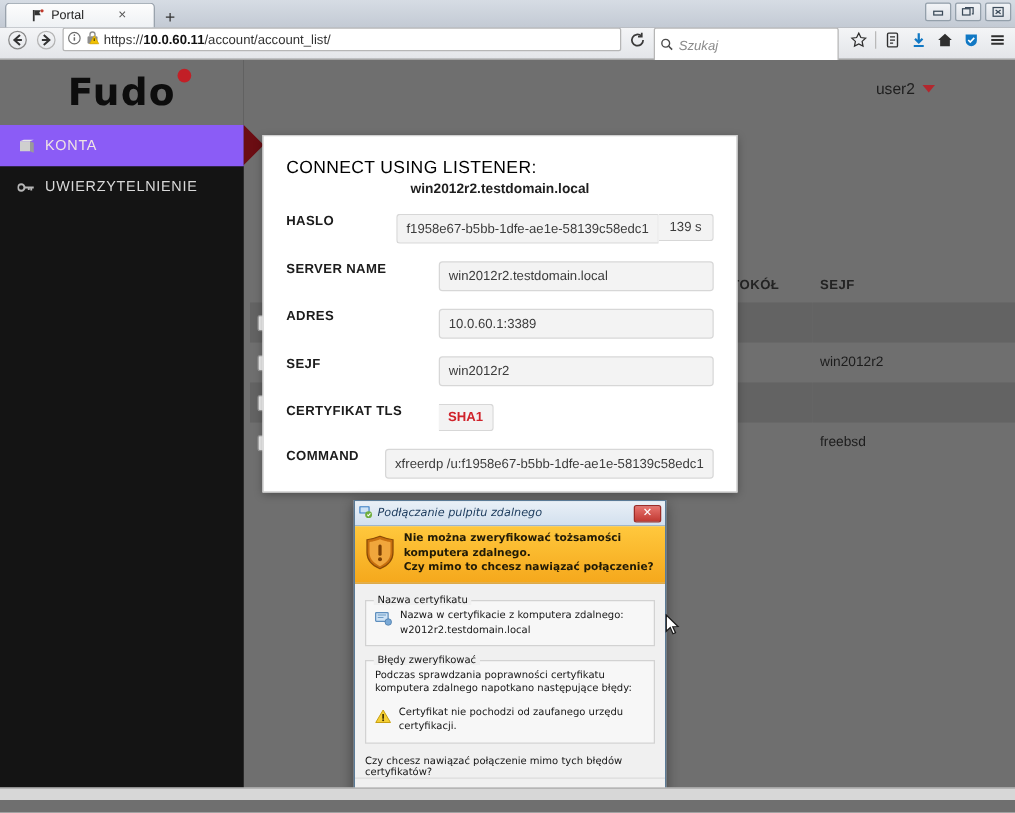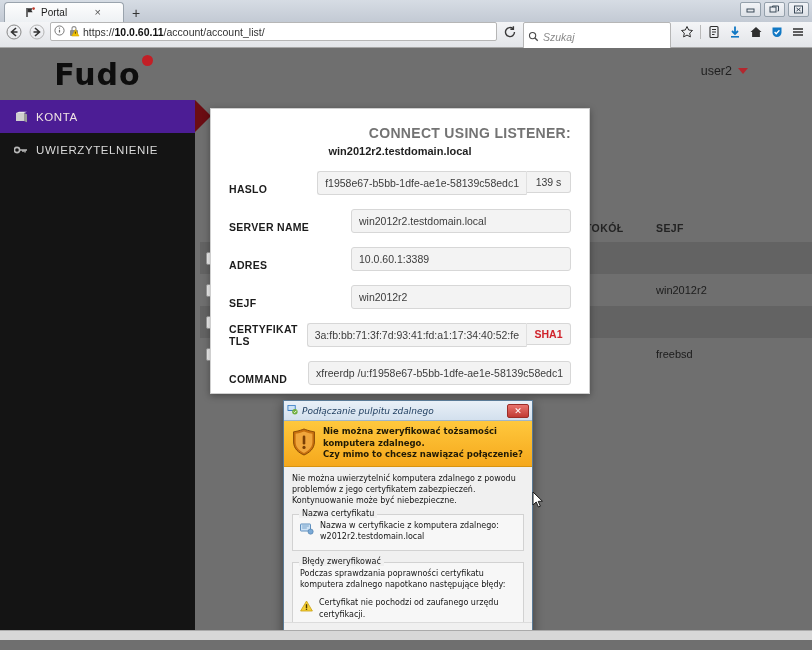--- a/index.html
+++ b/index.html
@@ -84,21 +84,21 @@
   .logo-text {
     font-family: "DejaVu Sans", sans-serif;
     font-size: 30px; font-weight: bold; letter-spacing: 1px; color: #0d0d0d;
   }
   .logo-dot { position: absolute; width: 11px; height: 11px; border-radius: 50%; background: #c21f26; right: -12px; top: -2px; }
   .nav-item {
     height: 33px; display: flex; align-items: center; gap: 8px;
     padding-left: 14px; font-size: 11.5px; letter-spacing: .6px;
     color: #d9d9d9; position: relative;
   }
-  .nav-item.active { background: #4c1d95; color: #f0e4e4; }
+  .nav-item.active { background: #8b5cf6; color: #f0e4e4; }
   .nav-item.active::after {
     content: ""; position: absolute; right: -16px; top: 0;
     border-top: 16.5px solid transparent; border-bottom: 16.5px solid transparent;
     border-left: 16px solid #6b0d13;
   }
   .nav-ico { width: 14px; display: flex; align-items: center; justify-content: center; }
 
   
   .topbar { position: absolute; left: 195px; top: 0; width: 617px; height: 52px; background: #6f6f6f; }
   .user-menu { position: absolute; right: 64px; top: 16px; display: flex; align-items: center; gap: 6px; font-size: 12.5px; color: #1f1f1f; }
@@ -116,23 +116,23 @@
   .col-check { width: 16px; }
   .row-check { width: 13px; height: 13px; background: #f2f2f2; border: 1px solid #9d9d9d; border-radius: 2px; display: block; }
 
   
   .modal {
     position: absolute; left: 210px; top: 60px; width: 380px; height: 286px;
     background: #fff; border: 1px solid #cfcfcf;
     box-shadow: 0 2px 7px rgba(0,0,0,.35);
     padding: 16px 18px 0 18px;
   }
-  .modal-title { text-align: right; font-size: 14px; font-weight: bold; color: #737373; letter-spacing: .3px; }
+  .modal-title { text-align: left; font-size: 14px; font-weight: normal; color: #000000; letter-spacing: .3px; }
   .modal-sub { text-align: center; font-size: 11px; font-weight: bold; color: #1f1f1f; margin-top: 4px; }
-  .frow { display: flex; align-items: flex-end; margin-top: 14px; }
+  .frow { display: flex; align-items: flex-start; margin-top: 14px; }
   .frow:first-of-type { margin-top: 20px; }
   .flabel { width: 122px; font-size: 10.5px; font-weight: bold; color: #1c1c1c; letter-spacing: .3px; }
   .fctrl { flex: 1 1 auto; display: flex; }
   .finput {
     flex: 1 1 auto; height: 24px;
     background: #f3f3f3; border: 1px solid #d7d7d7; border-radius: 3px;
     font-size: 10.5px; color: #3c3c3c;
     display: flex; align-items: center; padding: 0 7px;
     white-space: nowrap; overflow: hidden;
   }
@@ -437,21 +437,20 @@
       <div class="frow">
         <div class="flabel">SEJF</div>
         <div class="fctrl">
           <div class="finput">win2012r2</div>
         </div>
       </div>
 
       <div class="frow">
         <div class="flabel">CERTYFIKAT TLS</div>
         <div class="fctrl">
-          <div class="finput with-suffix">3a:fb:bb:71:3f:7d:93:41:fd:a1:17:34:40:52:fe</div>
           <div class="fsuffix alert">SHA1</div>
         </div>
       </div>
 
       <div class="frow">
         <div class="flabel">COMMAND</div>
         <div class="fctrl">
           <div class="finput">xfreerdp /u:f1958e67-b5bb-1dfe-ae1e-58139c58edc1</div>
         </div>
       </div>
@@ -485,21 +484,20 @@
             <circle cx="12" cy="19.4" r="1.6" fill="#7a3f05"></circle>
           </svg>
         </span>
         <span class="rdp-banner-text">
           <span>Nie można zweryfikować tożsamości komputera zdalnego.</span><br>
           <span>Czy mimo to chcesz nawiązać połączenie?</span>
         </span>
       </div>
 
       <div class="rdp-body">
-        <div class="rdp-p">Nie można uwierzytelnić komputera zdalnego z powodu problemów z jego certyfikatem zabezpieczeń. Kontynuowanie może być niebezpieczne.</div>
 
         <div class="rdp-group">
           <span class="rdp-group-title">Nazwa certyfikatu</span>
           <div class="rdp-cert-line">
             <span>
               <svg width="14" height="12" viewBox="0 0 14 12">
                   <rect x="0.5" y="1" width="10" height="7" rx=".6" fill="#cde2f5" stroke="#5f8fbe"></rect>
                   <path d="M2.2 3 h6.6 M2.2 5 h4.6" stroke="#6f9cc6" stroke-width=".9"></path>
                   <circle cx="10.6" cy="8.6" r="2.6" fill="#7aa9d6" stroke="#4a7aa8" stroke-width=".6"></circle>
                 </svg>

